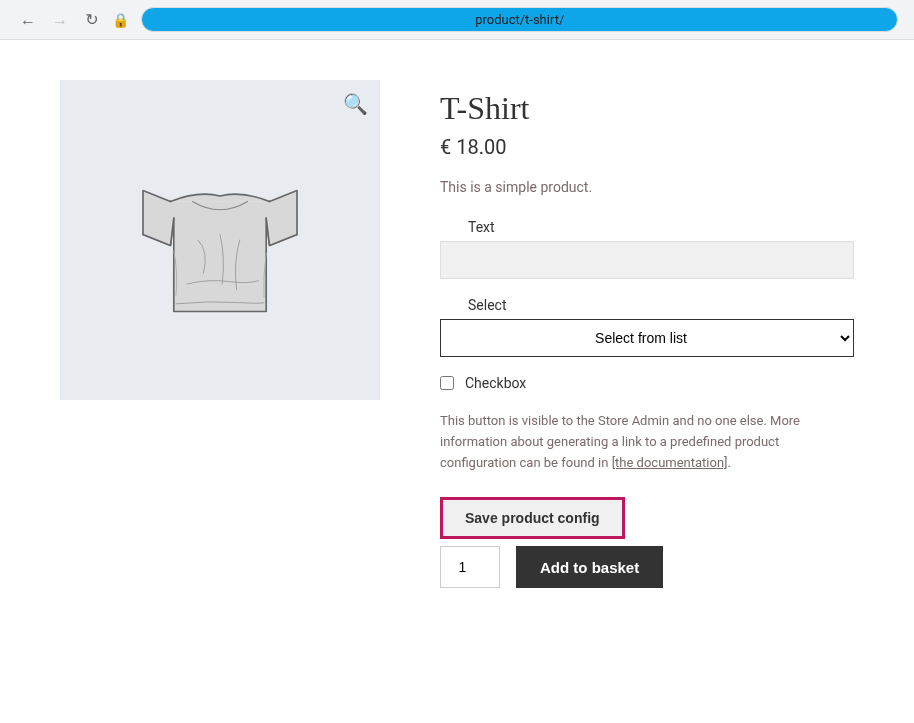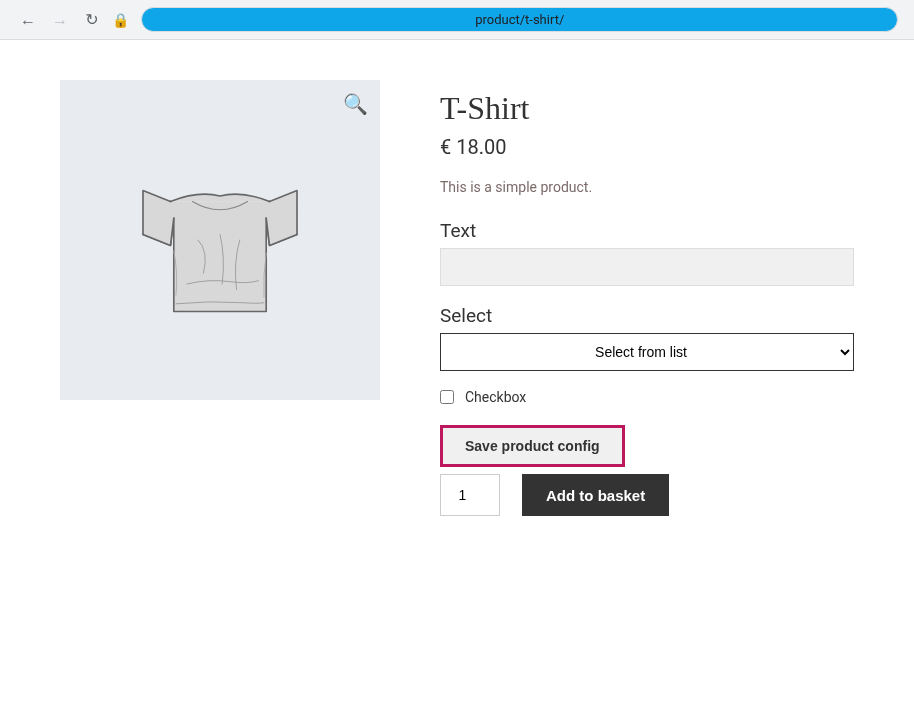--- a/index.html
+++ b/index.html
@@ -105,23 +105,24 @@
       margin-bottom: 24px;
       font-size: 14px;
     }
 
     .form-group {
       margin-bottom: 18px;
     }
 
     .form-label {
       display: block;
-      font-size: 19px;
+      font-size: 14px;
       color: #333;
       margin-bottom: 6px;
+      margin-left: 28px;
     }
 
     .form-input {
       width: 100%;
       height: 38px;
       background: #f0f0f0;
       border: 1px solid #ddd;
       padding: 6px 10px;
       font-size: 14px;
       outline: none;
@@ -178,21 +179,21 @@
       font-weight: 600;
       color: #333;
       cursor: pointer;
       margin-bottom: 7px;
       display: block;
     }
 
     .add-to-basket-row {
       display: flex;
       align-items: flex-end;
-      gap: 14px;
+      gap: 8px;
     }
 
     .quantity-input {
       width: 60px;
       height: 42px;
       border: 1px solid #ccc;
       text-align: center;
       font-size: 14px;
       outline: none;
     }
@@ -270,20 +271,23 @@
         <select class="form-select">
           <option value="Select from list">Select from list</option>
         </select>
       </div>
 
       <div class="checkbox-group">
         <input type="checkbox" id="checkbox" style="">
         <label class="checkbox-label" for="checkbox">Checkbox</label>
       </div>
 
+      <div class="admin-notice">
+        <span>This button is visible to the Store Admin and no one else. More information about generating a link to a predefined product configuration can be found in </span><a href="#">[the documentation]</a><span>.</span>
+      </div>
 
       <button class="save-config-btn">Save product config</button>
 
       <div class="add-to-basket-row">
         <input type="number" class="quantity-input" value="1" min="1" style="">
         <button class="add-to-basket-btn">Add to basket</button>
       </div>
     </div>
 
   </div>

